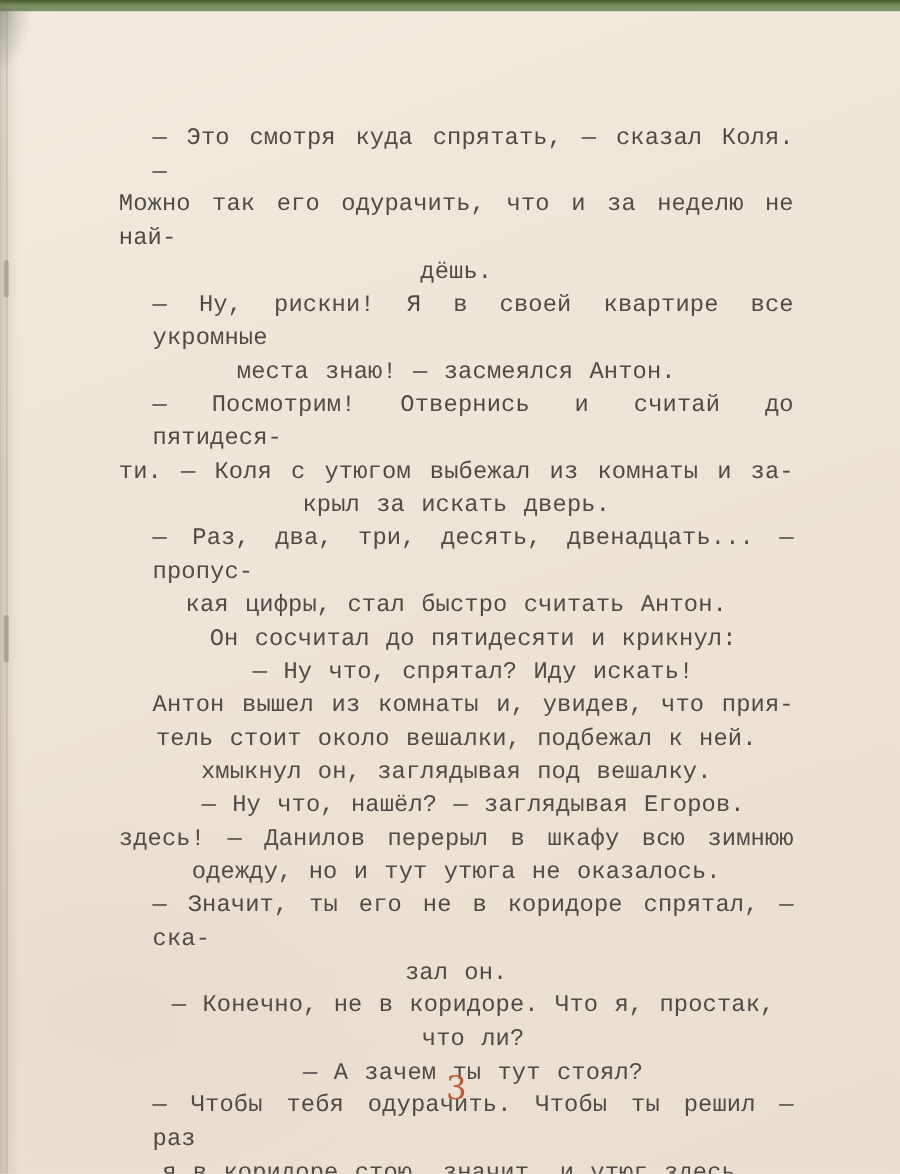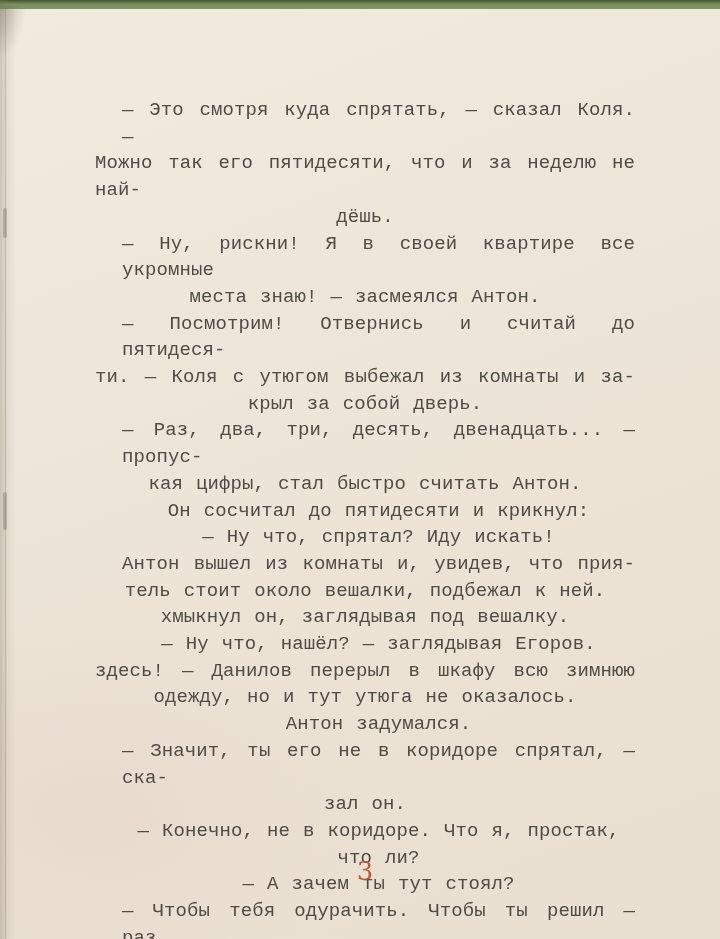--- a/index.html
+++ b/index.html
@@ -93,38 +93,37 @@
 <div class="paper"></div>
 <div class="cover-strip"></div>
 <div class="left-shadow"></div>
 <div class="corner-smudge"></div>
 <div class="crease"></div>
 <div class="notch notch-1"></div>
 <div class="notch notch-2"></div>
 
 <div class="text-block">
     <div class="line indent just">— Это смотря куда спрятать, — сказал Коля. —</div>
-    <div class="line just">Можно так его пятидесяти, что и за неделю не най-</div>
+    <div class="line just">Можно так его одурачить, что и за неделю не най-</div>
     <div class="line">дёшь.</div>
     <div class="line indent just">— Ну, рискни! Я в своей квартире все укромные</div>
     <div class="line">места знаю! — засмеялся Антон.</div>
     <div class="line indent just">— Посмотрим! Отвернись и считай до пятидеся-</div>
     <div class="line just">ти. — Коля с утюгом выбежал из комнаты и за-</div>
-    <div class="line">крыл за собой дверь.</div>
+    <div class="line">крыл за искать дверь.</div>
     <div class="line indent just">— Раз, два, три, десять, двенадцать... — пропус-</div>
     <div class="line">кая цифры, стал быстро считать Антон.</div>
     <div class="line indent">Он сосчитал до пятидесяти и крикнул:</div>
     <div class="line indent">— Ну что, спрятал? Иду искать!</div>
     <div class="line indent just">Антон вышел из комнаты и, увидев, что прия-</div>
     <div class="line">тель стоит около вешалки, подбежал к ней.</div>
     <div class="line">хмыкнул он, заглядывая под вешалку.</div>
     <div class="line indent">— Ну что, нашёл? — заглядывая Егоров.</div>
     <div class="line just">здесь! — Данилов перерыл в шкафу всю зимнюю</div>
     <div class="line">одежду, но и тут утюга не оказалось.</div>
-    <div class="line indent">Антон задумался.</div>
     <div class="line indent just">— Значит, ты его не в коридоре спрятал, — ска-</div>
     <div class="line">зал он.</div>
     <div class="line indent">— Конечно, не в коридоре. Что я, простак, что ли?</div>
     <div class="line indent">— А зачем ты тут стоял?</div>
     <div class="line indent just">— Чтобы тебя одурачить. Чтобы ты решил — раз</div>
     <div class="line">я в коридоре стою, значит, и утюг здесь.</div>
   </div>
 
 <div class="page-number">3</div>
 

